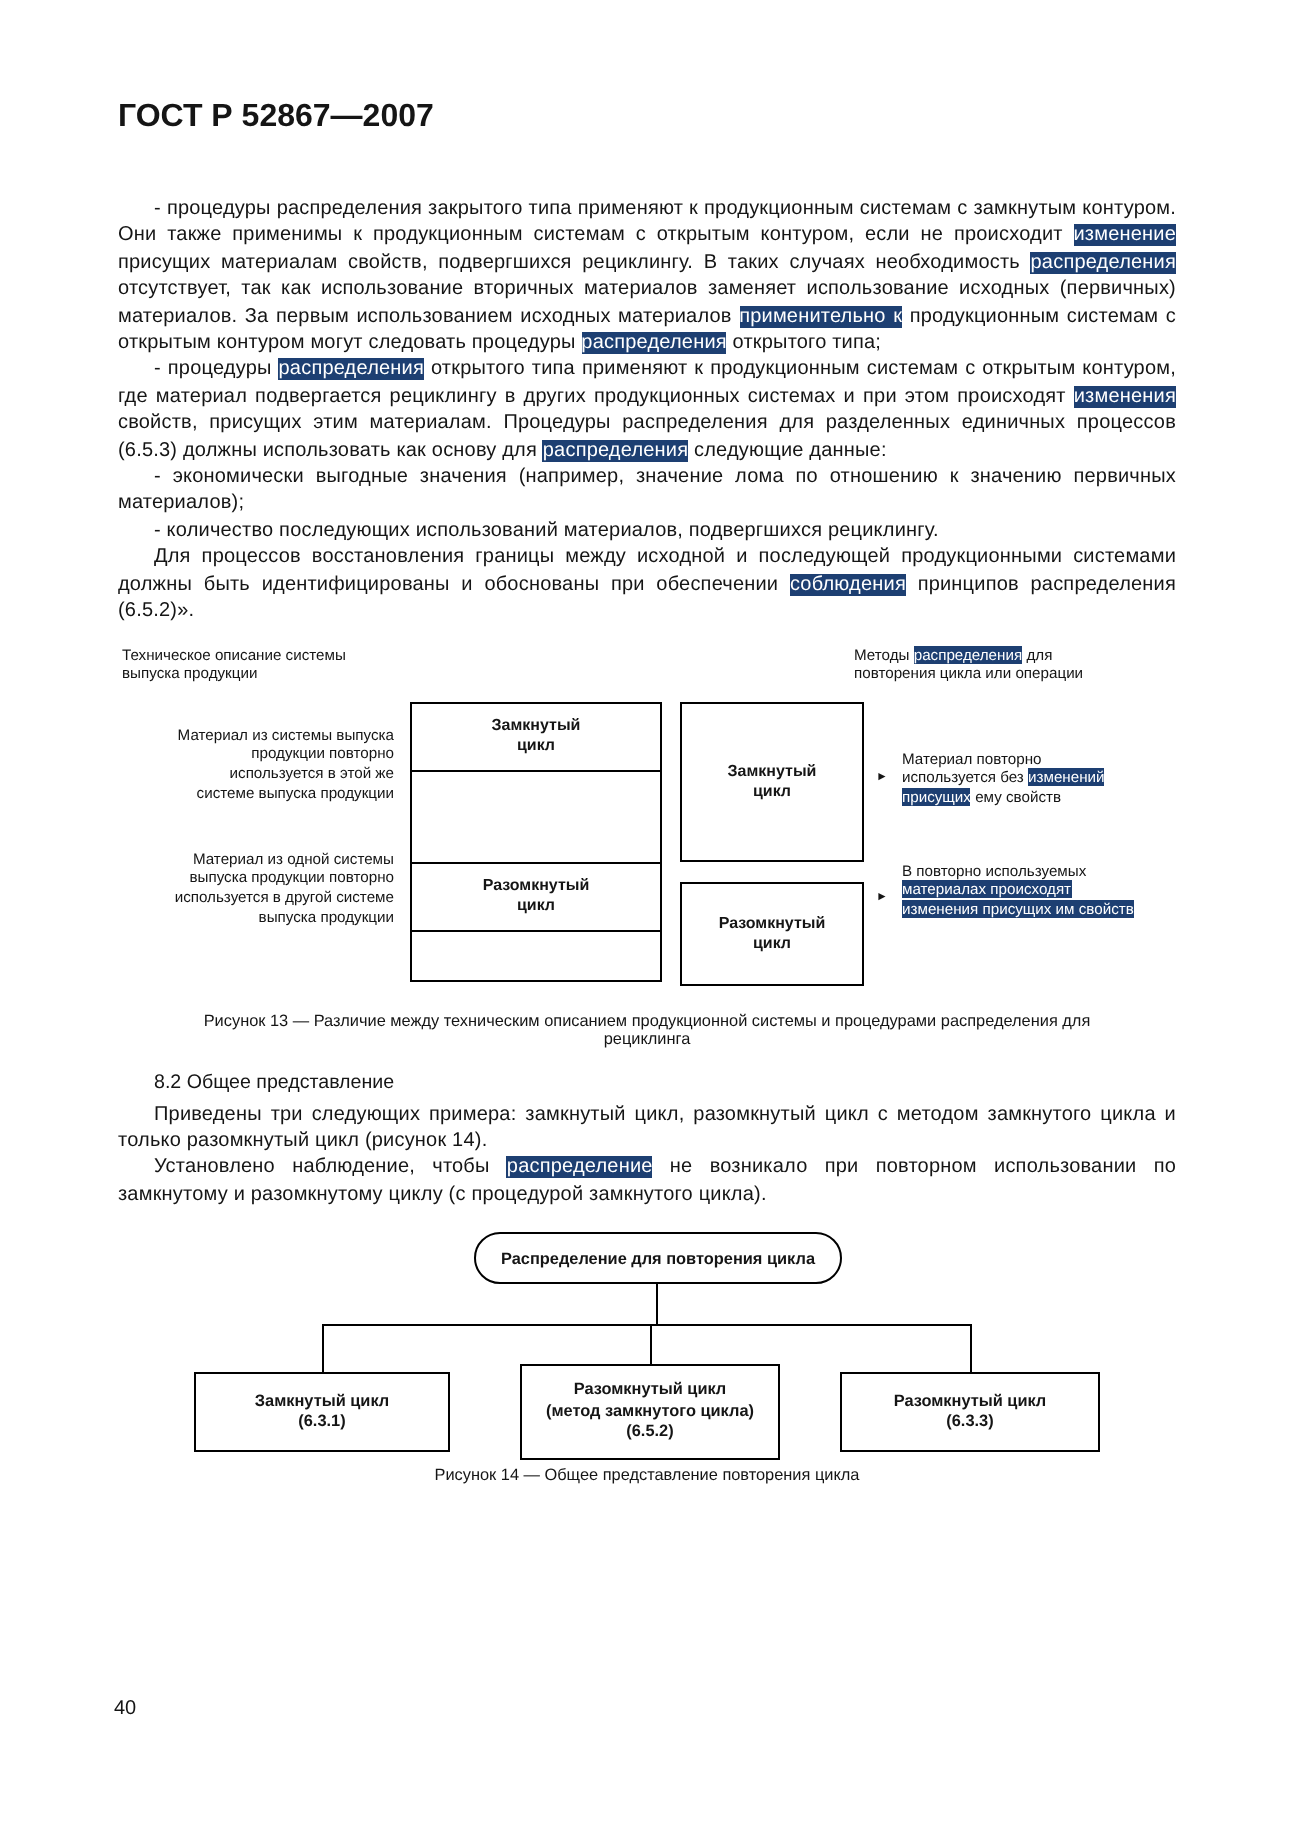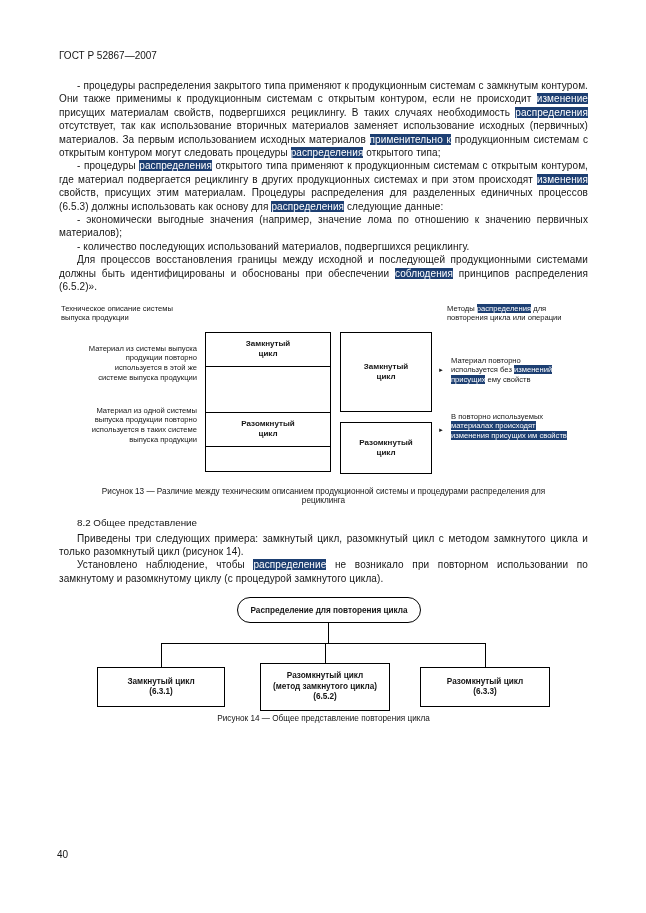--- a/index.html
+++ b/index.html
@@ -4,35 +4,35 @@
 <style>
   * { margin:0; padding:0; box-sizing:border-box; }
   html, body { background:#ffffff; }
   body {
     width:646px; height:913px; position:relative; overflow:hidden;
     font-family:"Liberation Sans","DejaVu Sans",sans-serif;
     color:var(--text,#151515);
   }
   .page { position:absolute; inset:0; background:#fff; }
   .content { position:absolute; left:59px; top:50px; width:529px; }
-  .doc-header { font-size:10px; font-weight:normal; margin-bottom:18px; }
+  .doc-header { font-size:16px; font-weight:bold; margin-bottom:30px; }
   .para {
     font-size:10px; line-height:13.4px; text-align:justify;
     text-indent:18px; letter-spacing:0.1px;
   }
   .hl { background:var(--highlight,#1d3f72); color:#ffffff; }
   .caption { font-size:8.2px; text-align:center; margin-top:5px; }
   .caption.c13 { max-width:478px; margin-left:auto; margin-right:auto; }
   .heading { font-size:9.8px; font-weight:normal; text-indent:18px; margin-top:12px; margin-bottom:4px; }
 
   
   .fig13 { position:relative; height:178px; margin-top:10px; }
   .f13-lbl { position:absolute; font-size:7.6px; line-height:9.8px; }
   .f13-lbl.tl { left:2px;  top:0;     width:128px; }
-  .f13-lbl.tr { left:388px; top:0;    width:132px; }
+  .f13-lbl.tr { left:368px; top:0;    width:132px; }
   .f13-lbl.l1 { left:26px; top:40px;  width:112px; text-align:right; }
   .f13-lbl.l2 { left:26px; top:102px; width:112px; text-align:right; }
   .f13-lbl.r1 { left:392px; top:52px;  width:106px; }
   .f13-lbl.r2 { left:392px; top:108px; width:120px; }
   .f13-leftbox {
     position:absolute; left:146px; top:28px; width:126px; height:140px;
     border:1px solid #000; display:flex; flex-direction:column;
   }
   .cell { display:flex; align-items:center; justify-content:center; }
   .cell.c1 { height:34px; border-bottom:1px solid #000; }
@@ -84,21 +84,21 @@
     <p class="para"><span>- процедуры распределения закрытого типа применяют к продукционным системам с замкнутым контуром. Они также применимы к продукционным системам с открытым контуром, если не происходит </span><span class="hl">изменение</span><span> присущих материалам свойств, подвергшихся рециклингу. В таких случаях необходимость </span><span class="hl">распределения</span><span> отсутствует, так как использование вторичных материалов заменяет использование исходных (первичных) материалов. За первым использованием исходных материалов </span><span class="hl">применительно к</span><span> продукционным системам с открытым контуром могут следовать процедуры </span><span class="hl">распределения</span><span> открытого типа;</span></p>
     <p class="para"><span>- процедуры </span><span class="hl">распределения</span><span> открытого типа применяют к продукционным системам с открытым контуром, где материал подвергается рециклингу в других продукционных системах и при этом происходят </span><span class="hl">изменения</span><span> свойств, присущих этим материалам. Процедуры распределения для разделенных единичных процессов (6.5.3) должны использовать как основу для </span><span class="hl">распределения</span><span> следующие данные:</span></p>
     <p class="para">- экономически выгодные значения (например, значение лома по отношению к значению первичных материалов);</p>
     <p class="para">- количество последующих использований материалов, подвергшихся рециклингу.</p>
     <p class="para"><span>Для процессов восстановления границы между исходной и последующей продукционными системами должны быть идентифицированы и обоснованы при обеспечении </span><span class="hl">соблюдения</span><span> принципов распределения (6.5.2)».</span></p>
 
     <div class="fig13">
       <div class="f13-lbl tl">Техническое описание системы выпуска продукции</div>
       <div class="f13-lbl tr"><span>Методы </span><span class="hl">распределения</span><span> для повторения цикла или операции</span></div>
       <div class="f13-lbl l1">Материал из системы выпуска продукции повторно используется в этой же системе выпуска продукции</div>
-      <div class="f13-lbl l2">Материал из одной системы выпуска продукции повторно используется в таких системе выпуска продукции</div>
+      <div class="f13-lbl l2">Материал из одной системы выпуска продукции повторно используется в другой системе выпуска продукции</div>
 
       <div class="f13-leftbox">
         <div class="cell c1">
           <span class="boxtext w52">Замкнутый цикл</span>
         </div>
         <div class="cell c2"></div>
         <div class="cell c3">
           <span class="boxtext w66">Разомкнутый цикл</span>
         </div>
         <div class="cell c4"></div>

